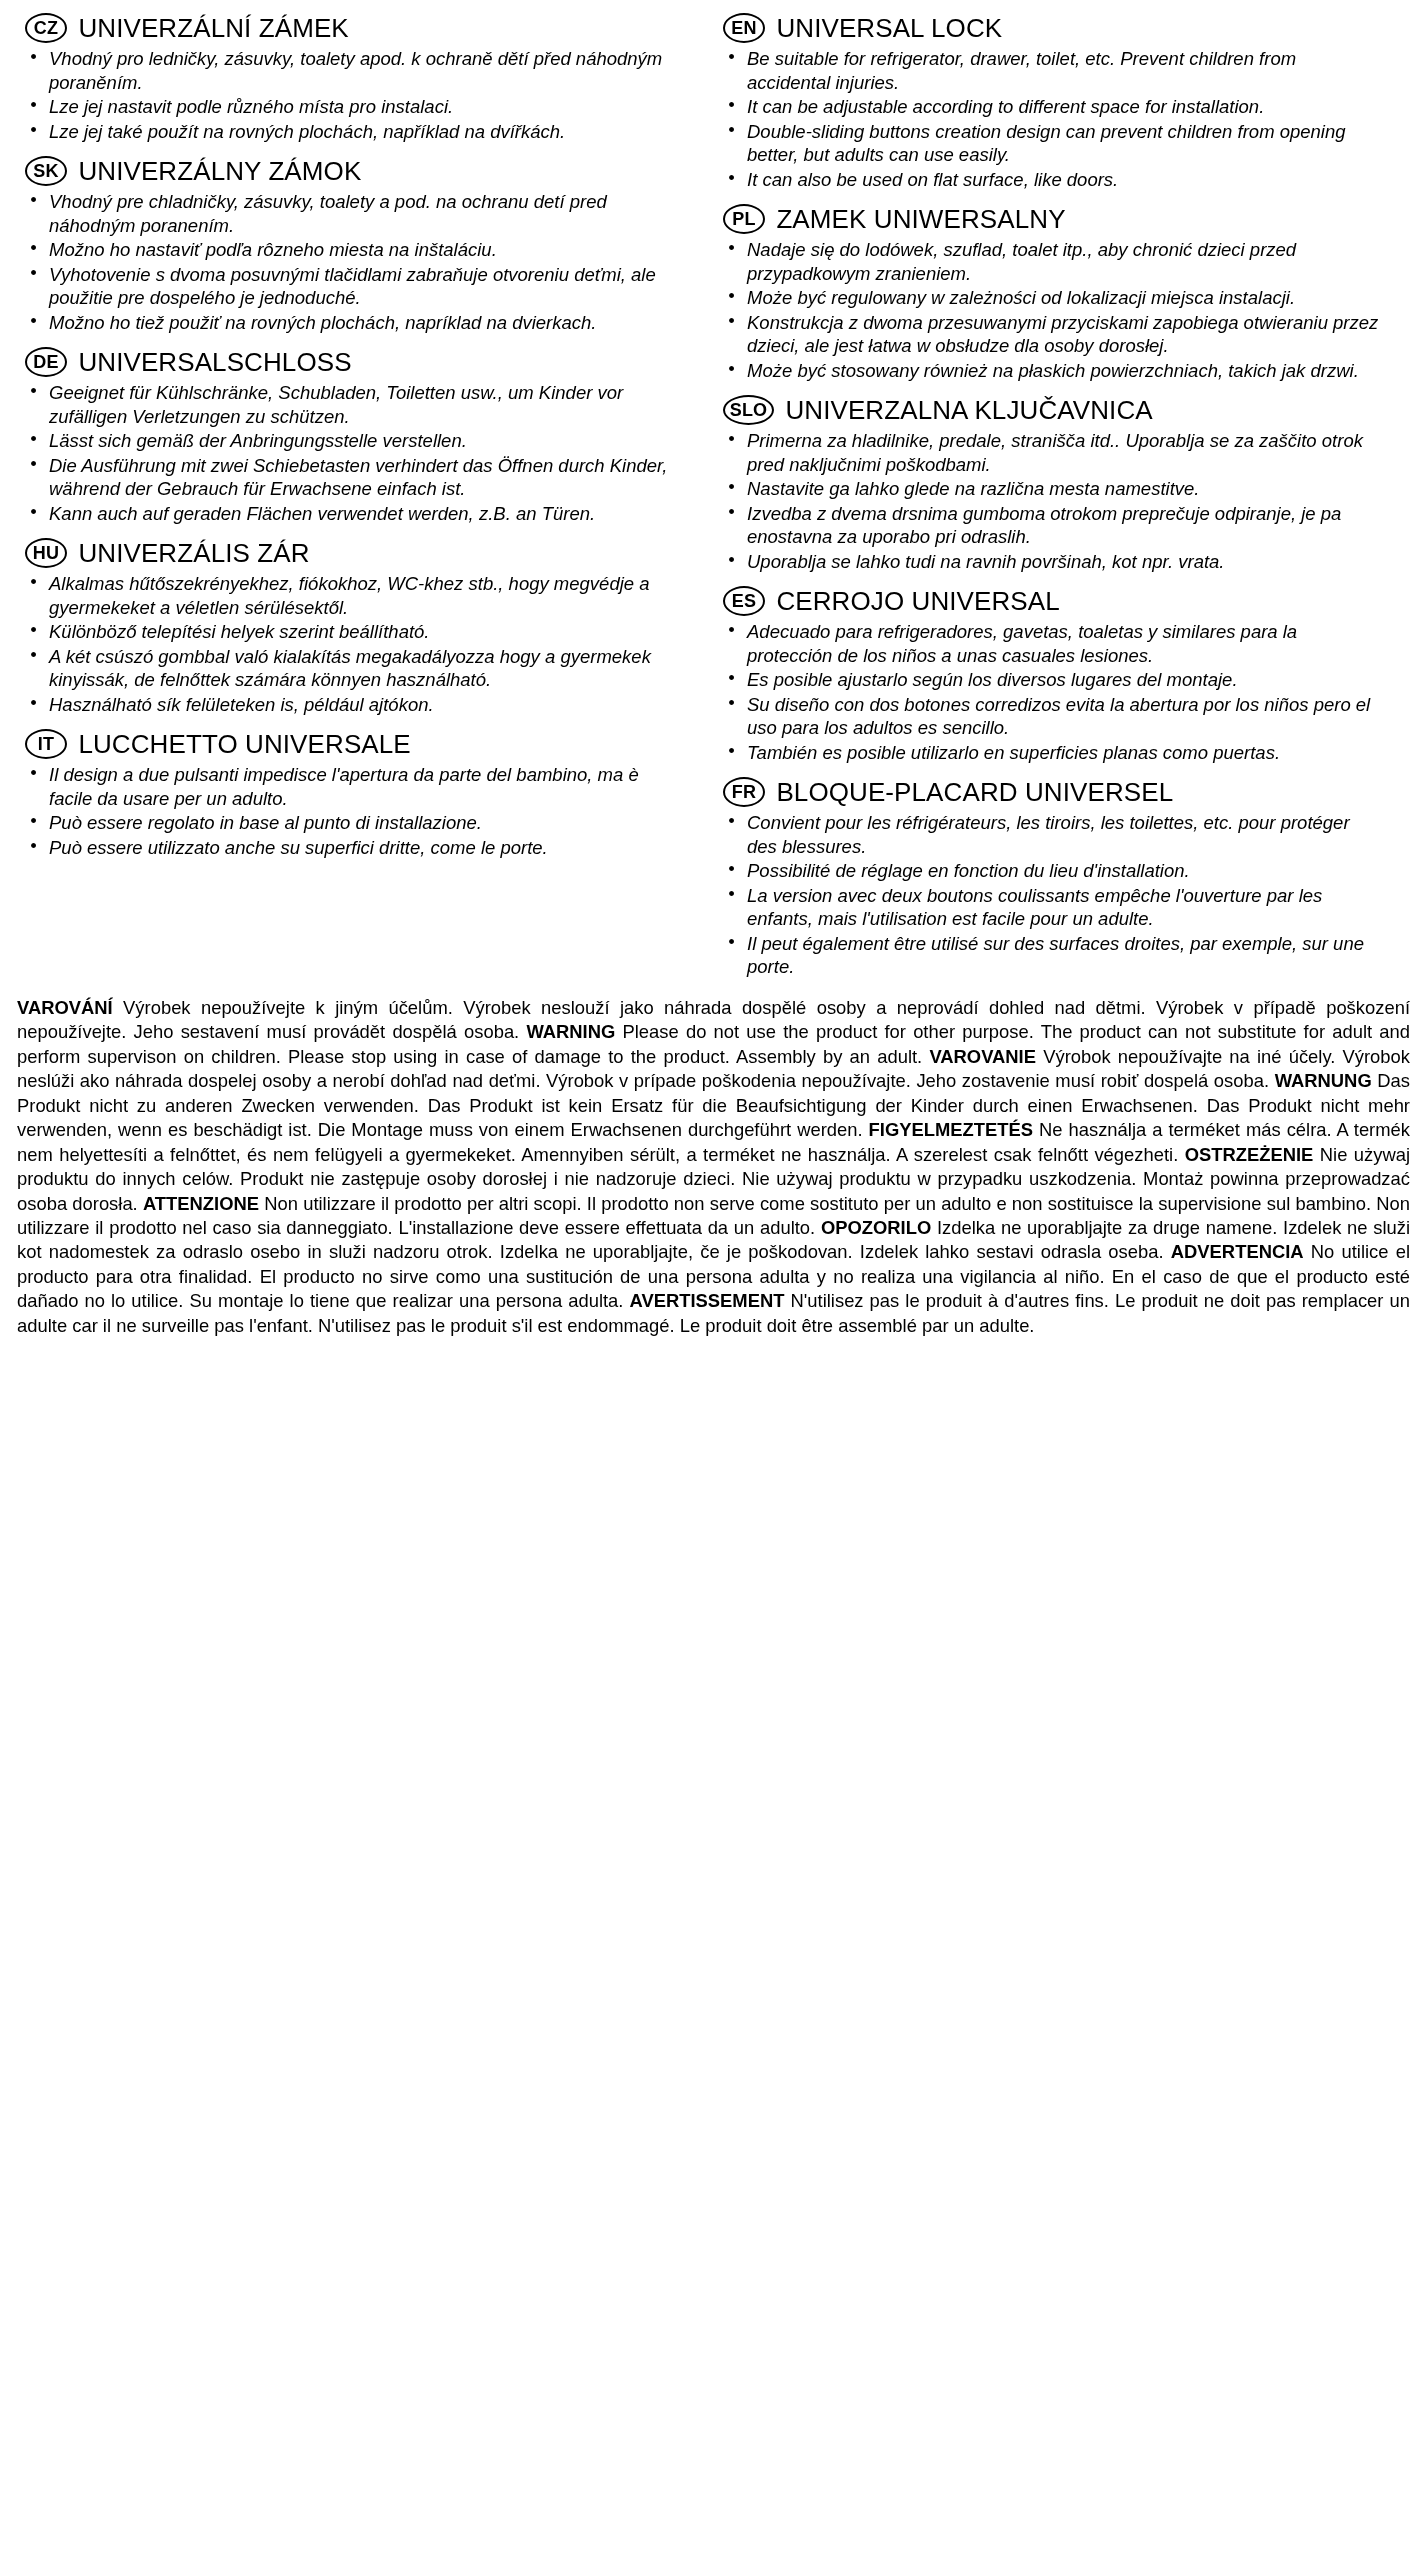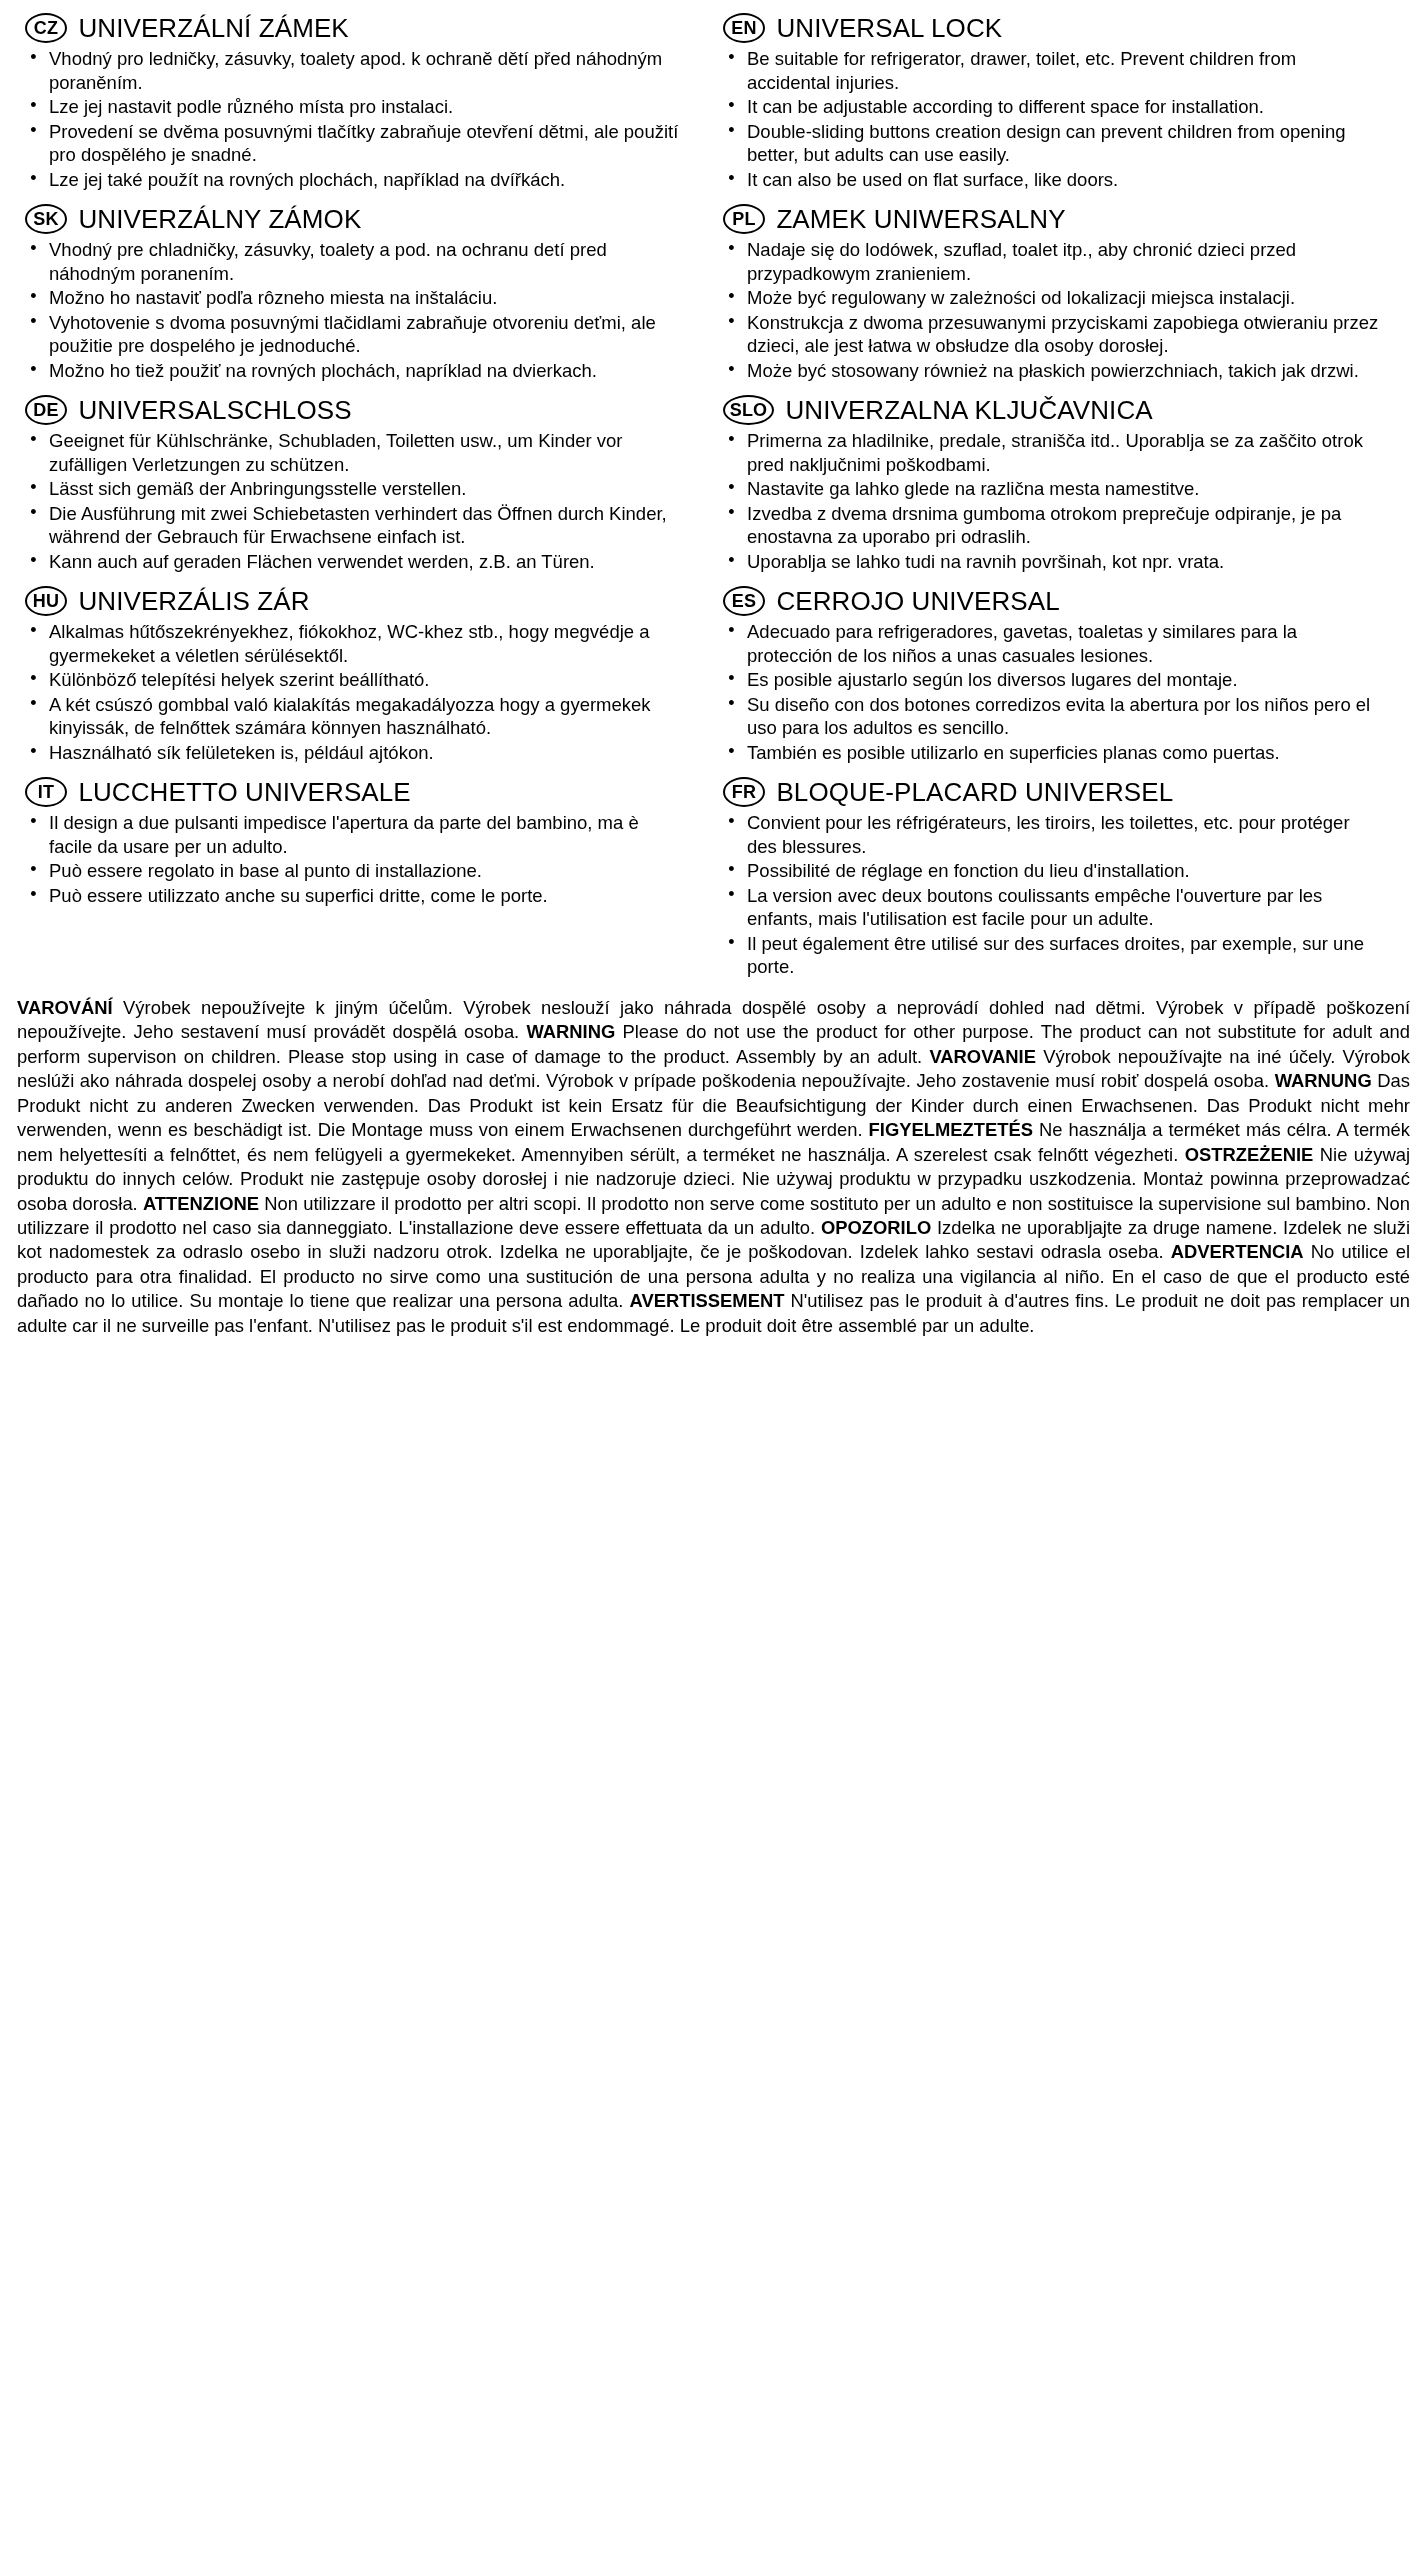--- a/index.html
+++ b/index.html
@@ -62,20 +62,21 @@
     font-size: 26px;
     font-weight: normal;
     letter-spacing: 0.1px;
     line-height: 1.05;
     white-space: nowrap;
   }
   ul.bullets {
     list-style: none;
     margin: 0;
     padding: 0;
+    font-style: italic;
   }
   ul.bullets li {
     position: relative;
     padding-left: 32px;
     font-size: 18.5px;
     line-height: 1.27;
     margin-bottom: 1px;
   }
   ul.bullets li::before {
     content: "\2022";
@@ -108,21 +109,20 @@
 
     <div class="col" id="col-left">
         <div class="section">
           <div class="sec-head">
             <div class="lang-badge">CZ</div>
             <div class="sec-title">UNIVERZÁLNÍ ZÁMEK</div>
           </div>
           <ul class="bullets">
             <li>Vhodný pro ledničky, zásuvky, toalety apod. k ochraně dětí před náhodným poraněním.</li>
             <li>Lze jej nastavit podle různého místa pro instalaci.</li>
-            <li>Provedení se dvěma posuvnými tlačítky zabraňuje otevření dětmi, ale použití pro dospělého je snadné.</li>
             <li>Lze jej také použít na rovných plochách, například na dvířkách.</li>
           </ul>
         </div>
         <div class="section">
           <div class="sec-head">
             <div class="lang-badge">SK</div>
             <div class="sec-title">UNIVERZÁLNY ZÁMOK</div>
           </div>
           <ul class="bullets">
             <li>Vhodný pre chladničky, zásuvky, toalety a pod. na ochranu detí pred náhodným poranením.</li>

